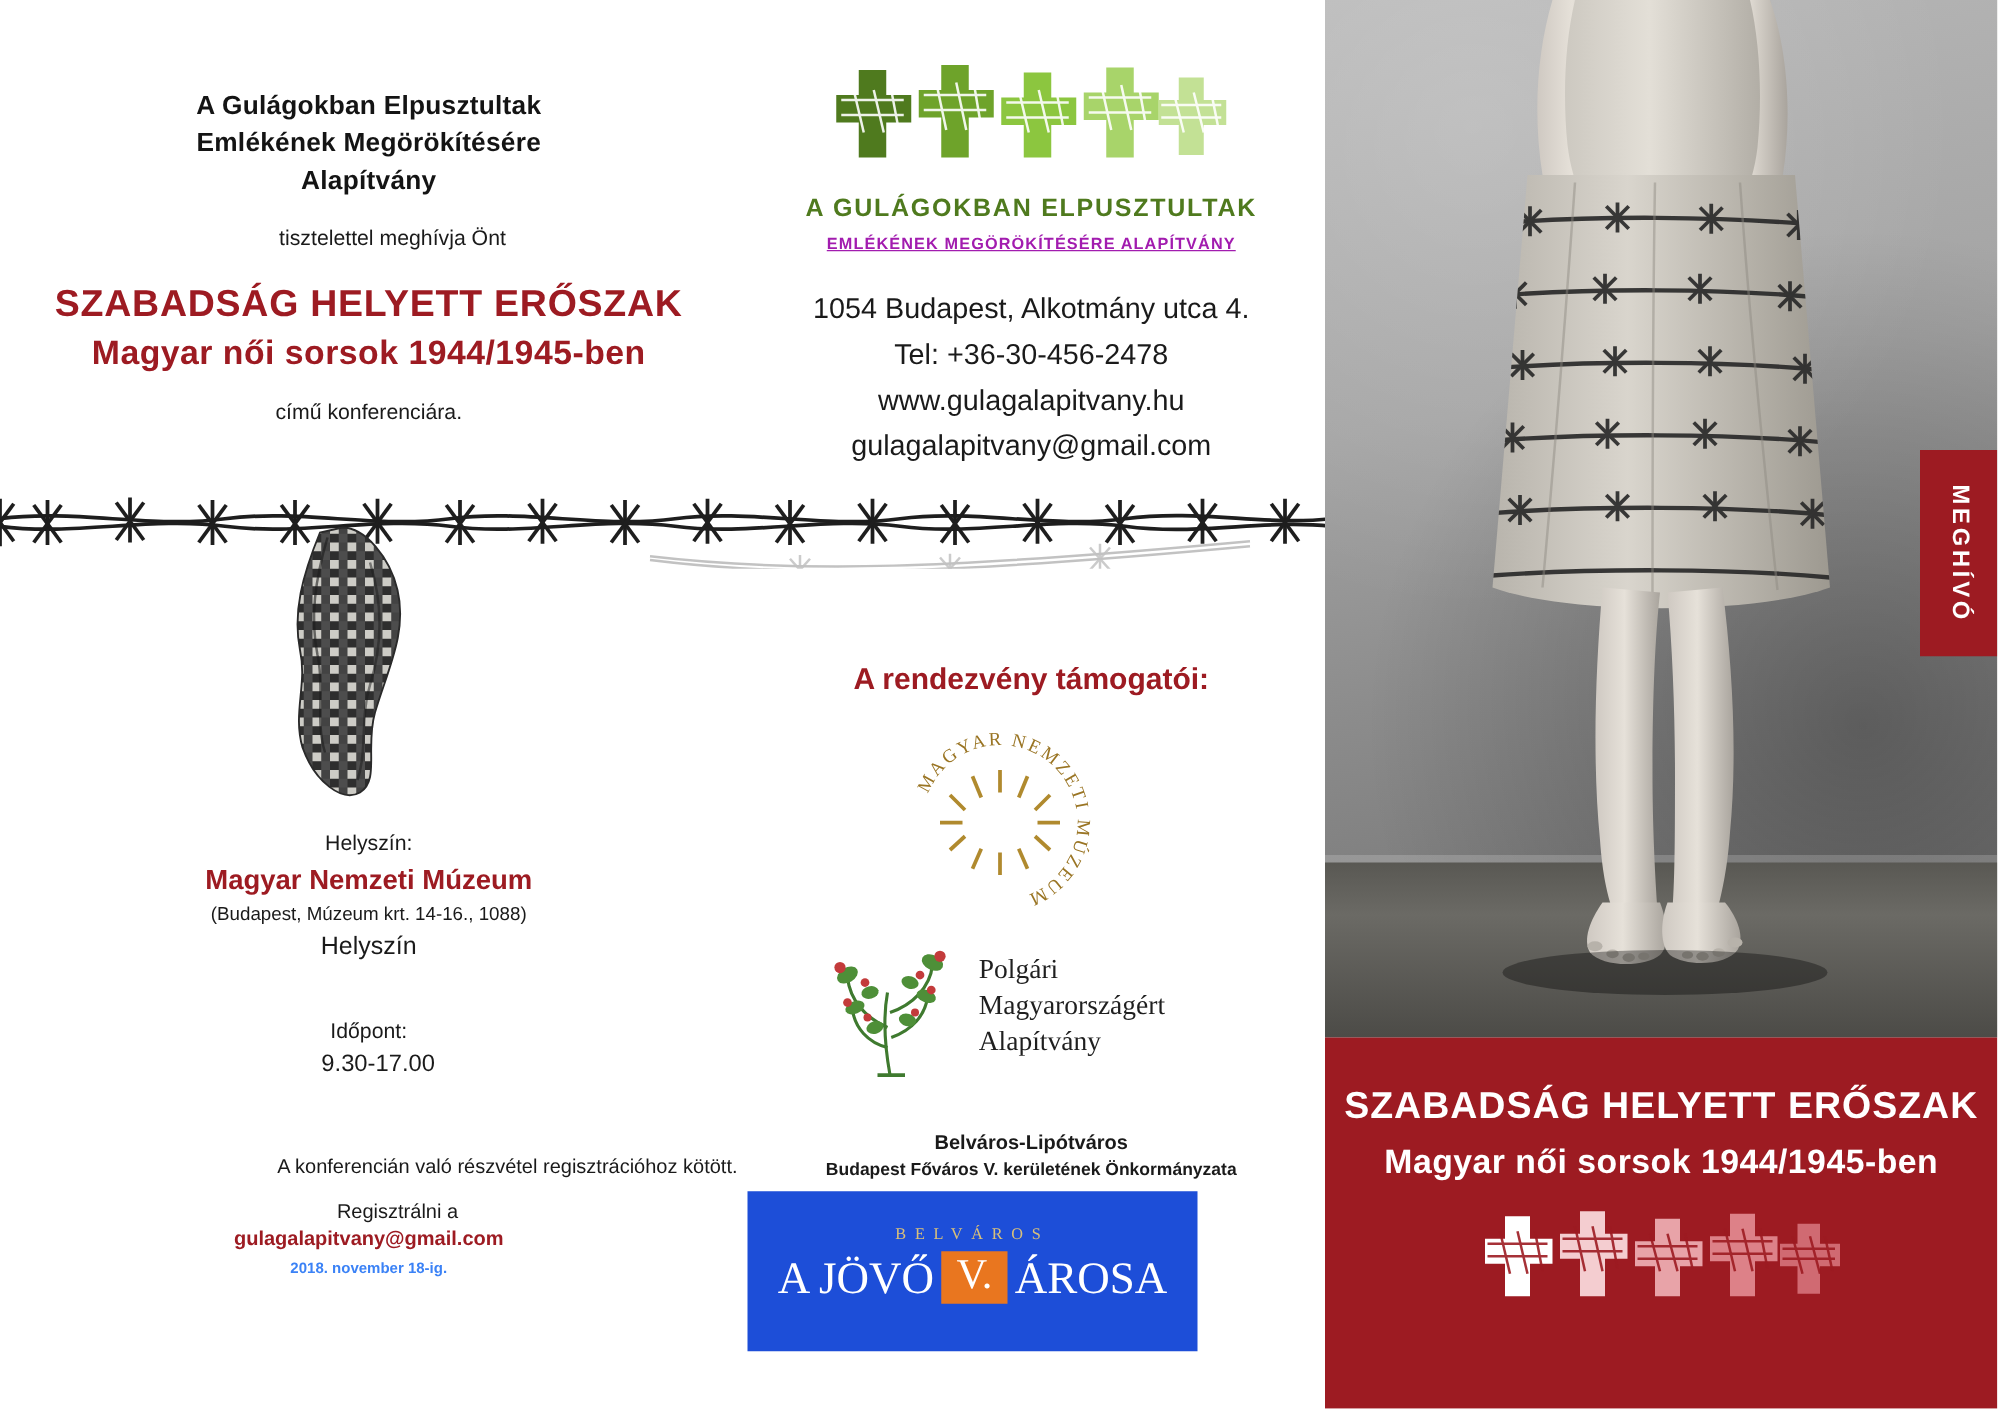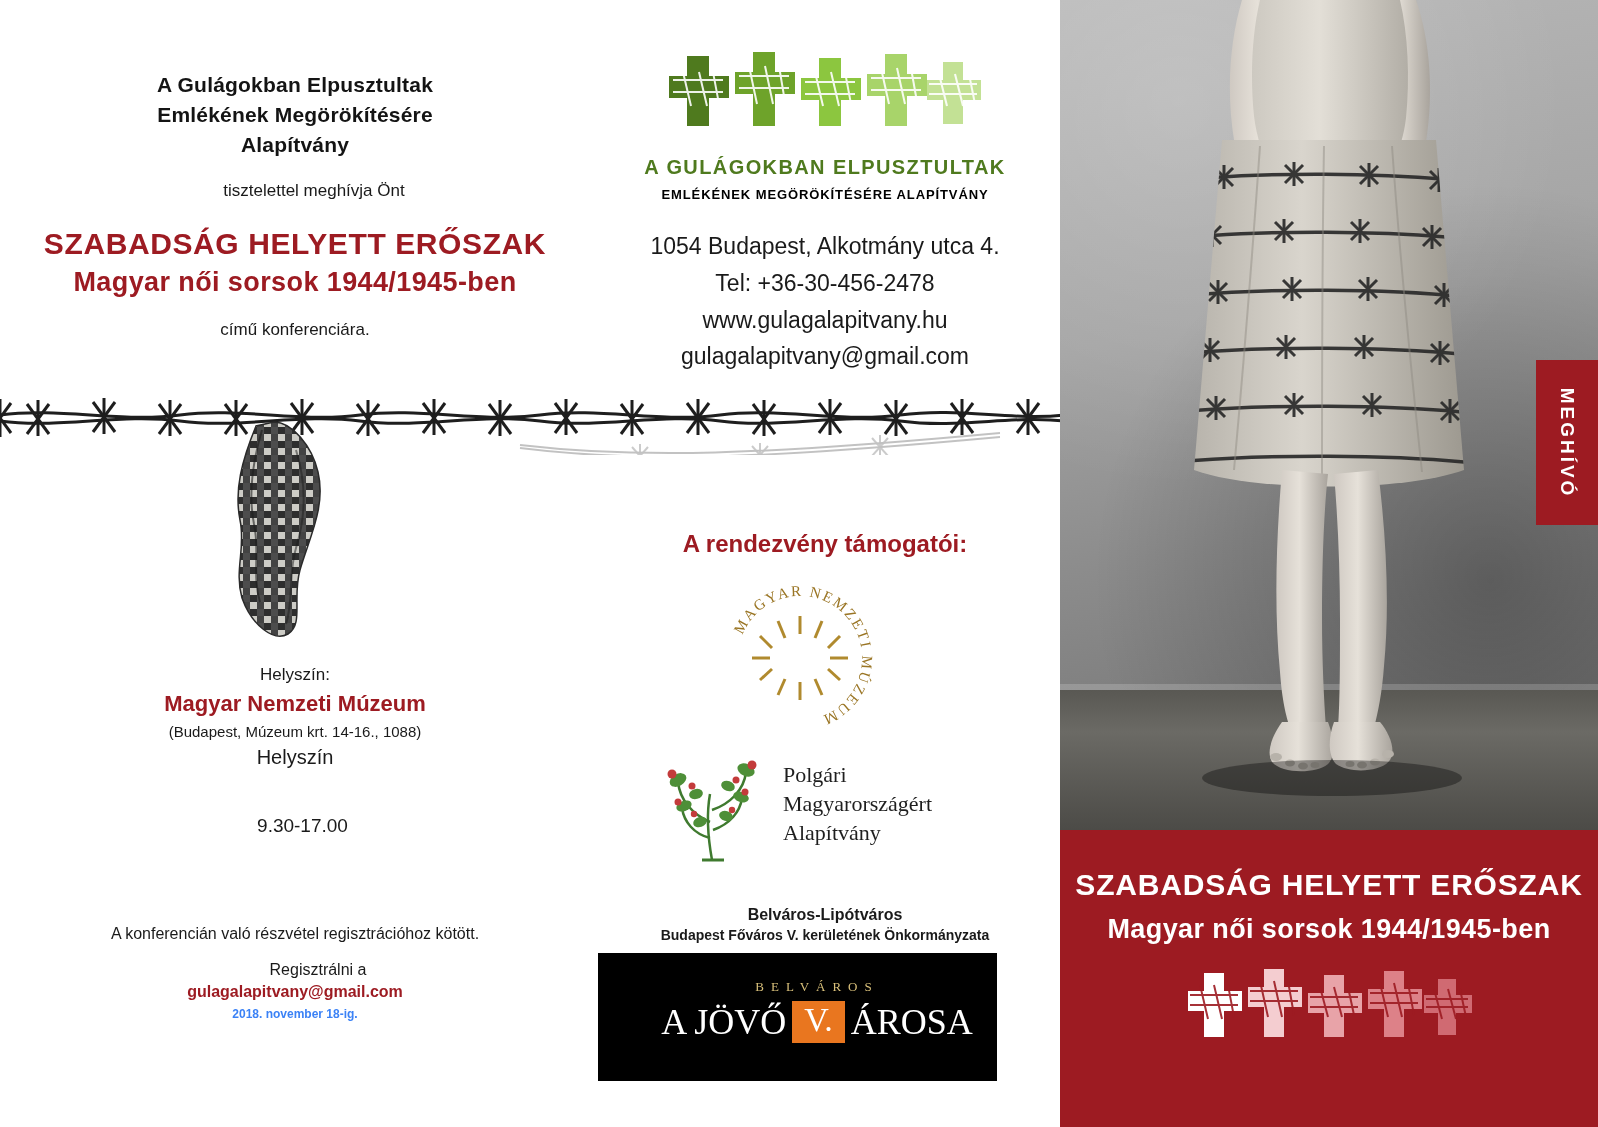--- a/index.html
+++ b/index.html
@@ -90,21 +90,21 @@
   .time-block { position: absolute; left: 0; top: 815px; width: 590px; }
   .date-main {
     font-size: 21px;
     font-weight: bold;
     color: #9d1b22;
     margin: 4px 0 2px 0;
   }
   .time-main { font-size: 19px; margin: 0; padding-left: 15px; }
 
   .reg-block { position: absolute; left: 0; top: 925px; width: 590px; }
-  .reg-note { font-size: 16px; margin: 0 0 18px 0; }
+  .reg-note { font-size: 16px; margin: 0 0 18px 0; text-align: right; }
   .reg-line { font-size: 16px; margin: 0 0 4px 0; padding-left: 46px; }
   .reg-email {
     font-size: 16px;
     font-weight: bold;
     color: #9d1b22;
     margin: 0 0 4px 0;
   }
   .reg-deadline {
     font-size: 12px;
     font-weight: bold;
@@ -139,22 +139,23 @@
     margin-top: 14px;
     font-size: 20px;
     font-weight: bold;
     color: #4f7a1e;
     letter-spacing: 1.4px;
   }
   .logo-subtitle {
     margin-top: 8px;
     font-size: 13px;
     font-weight: bold;
-    color: #000000;
+    color: #a21caf;
     letter-spacing: 0.9px;
+    text-decoration: underline;
   }
   .contact {
     margin-top: 26px;
     font-size: 23px;
     line-height: 1.6;
     color: #1a1a1a;
   }
   .sponsors-title {
     position: absolute;
     left: 0; top: 530px;
@@ -188,22 +189,21 @@
     width: 470px;
     font-size: 16px;
     font-weight: bold;
     line-height: 1.3;
   }
   .belvaros-cap .l2 { font-size: 14px; }
   .belvaros-logo {
     position: absolute;
     left: 8px; top: 953px;
     width: 360px; height: 128px;
-    background: #000000;
-    padding-left: 39px;
+    background: #1d4ed8;
   }
   .bl-top {
     text-align: center;
     color: #d9c07a;
     font-family: "Liberation Serif", serif;
     font-size: 13px;
     letter-spacing: 7px;
     padding-top: 26px;
   }
   .bl-main {
@@ -323,20 +323,21 @@
     <div class="conf-after">című konferenciára.</div>
 
     <div class="venue-block">
       <p class="lbl">Helyszín:</p>
       <p class="venue-name">Magyar Nemzeti Múzeum</p>
       <p class="venue-addr">(Budapest, Múzeum krt. 14-16., 1088)</p>
       <p class="venue-room">Helyszín</p>
     </div>
 
     <div class="time-block">
+      <p class="lbl">Időpont:</p>
       <p class="time-main">9.30-17.00</p>
     </div>
 
     <div class="reg-block">
       <p class="reg-note">A konferencián való részvétel regisztrációhoz kötött.</p>
       <p class="reg-line">Regisztrálni a</p>
       <p class="reg-email">gulagalapitvany@gmail.com</p>
       <p class="reg-deadline">2018. november 18-ig.</p>
     </div>
   </div>

